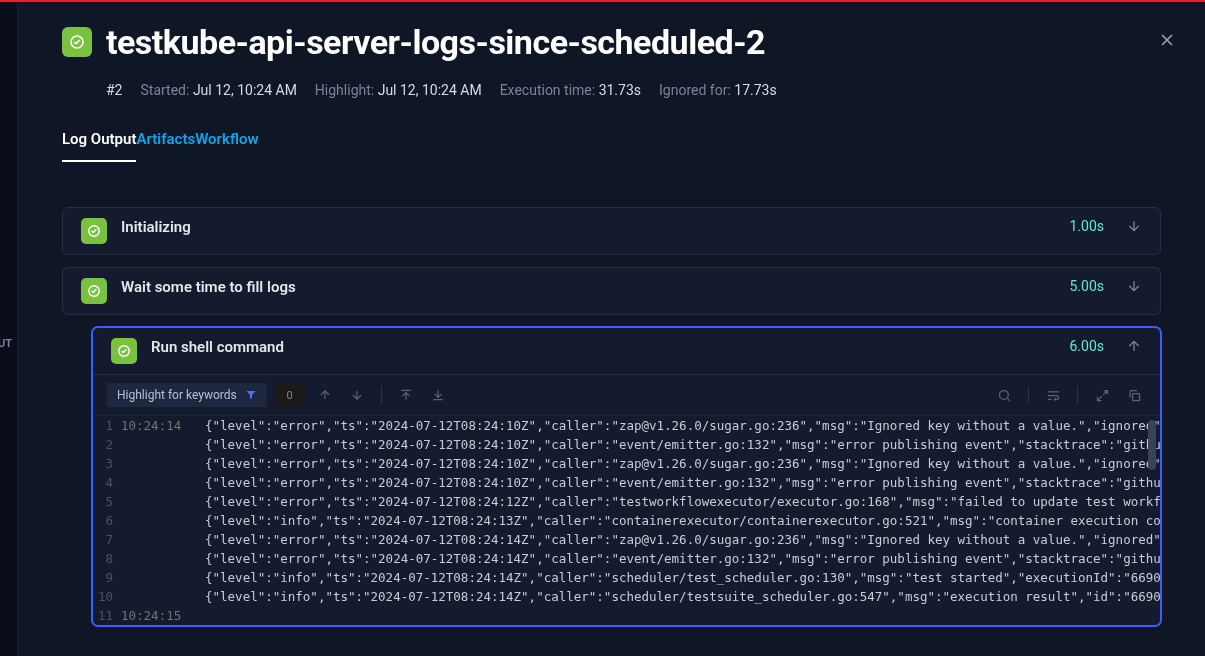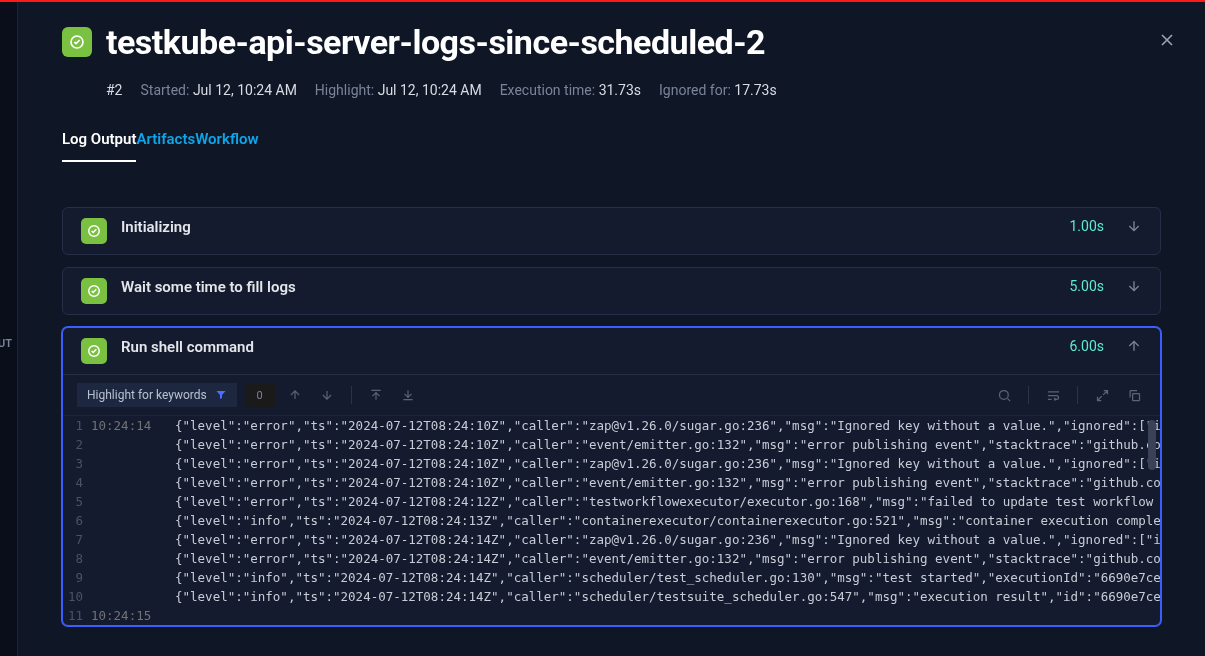--- a/index.html
+++ b/index.html
@@ -104,20 +104,21 @@
     gap: 12px;
   }
   .step {
     background: #141b2e;
     border: 1px solid #252f47;
     border-radius: 6px;
   }
   .step.expanded {
     border-color: #3d5eff;
     box-shadow: 0 0 0 1px #3d5eff;
+    margin-left: 30px;
   }
   .step-header {
     display: flex;
     padding: 10px 18px;
     gap: 14px;
     cursor: pointer;
   }
   .step-status {
     width: 26px; height: 26px;
     background: #7ac142;

